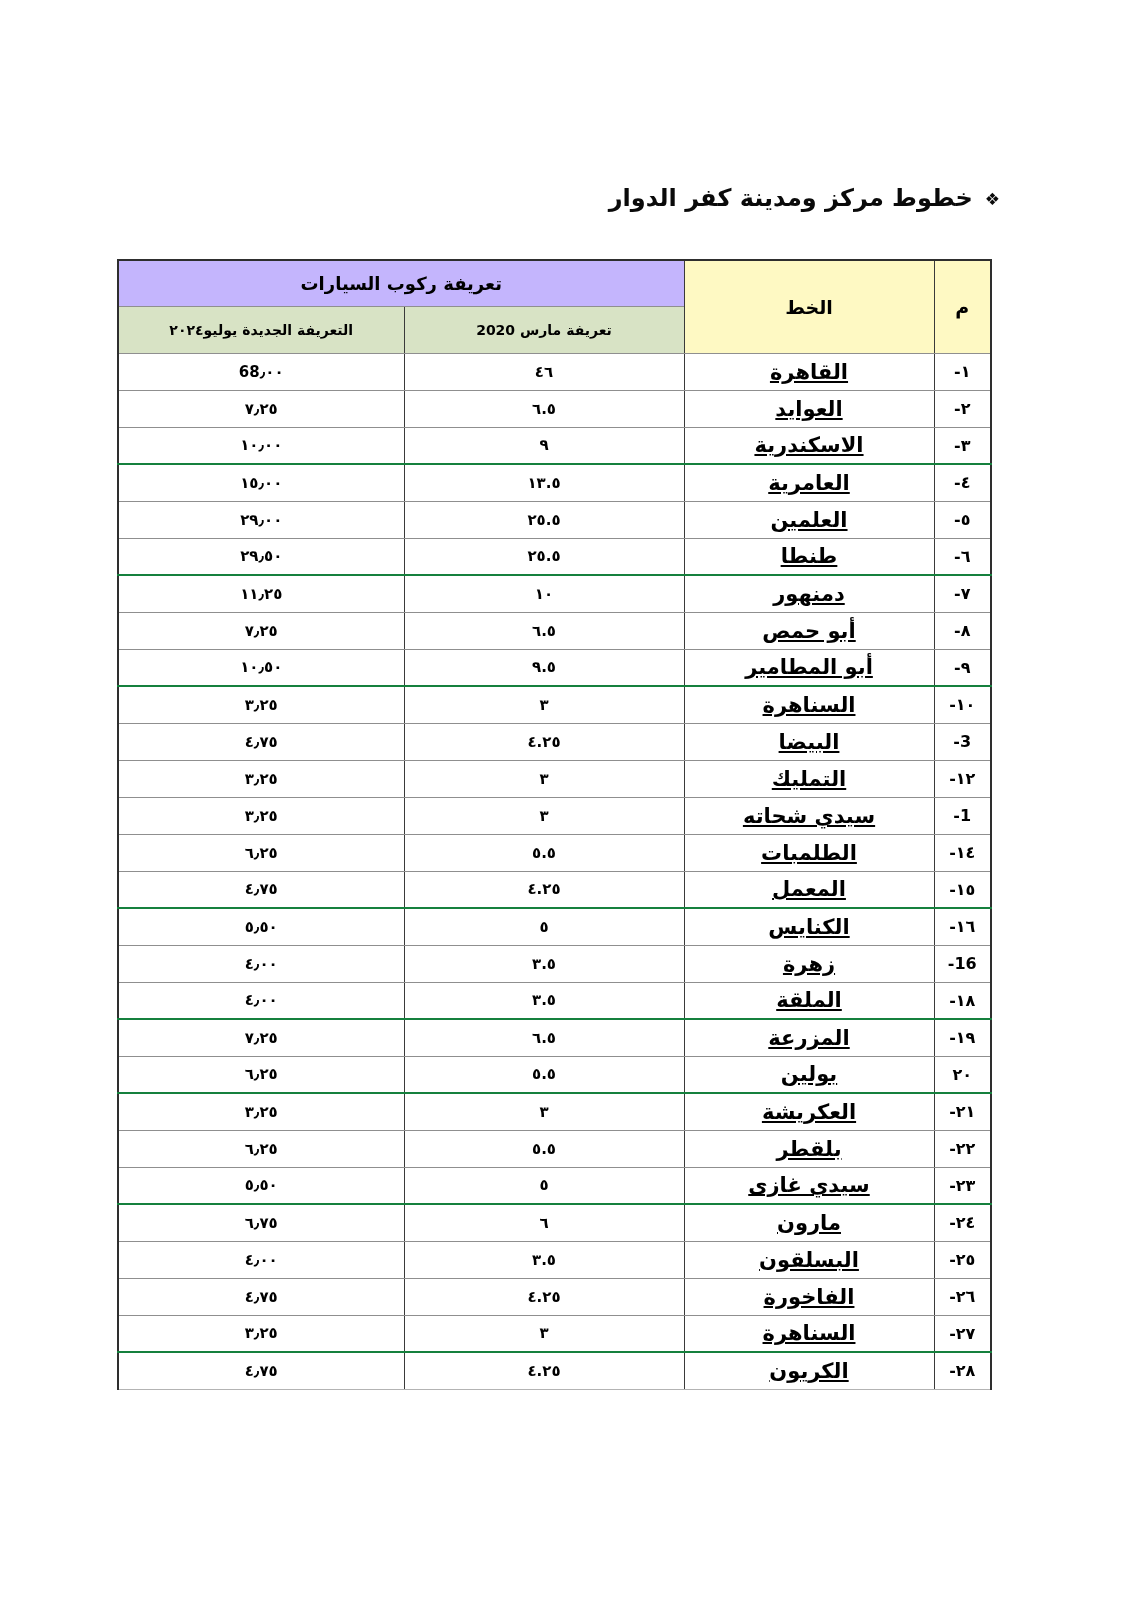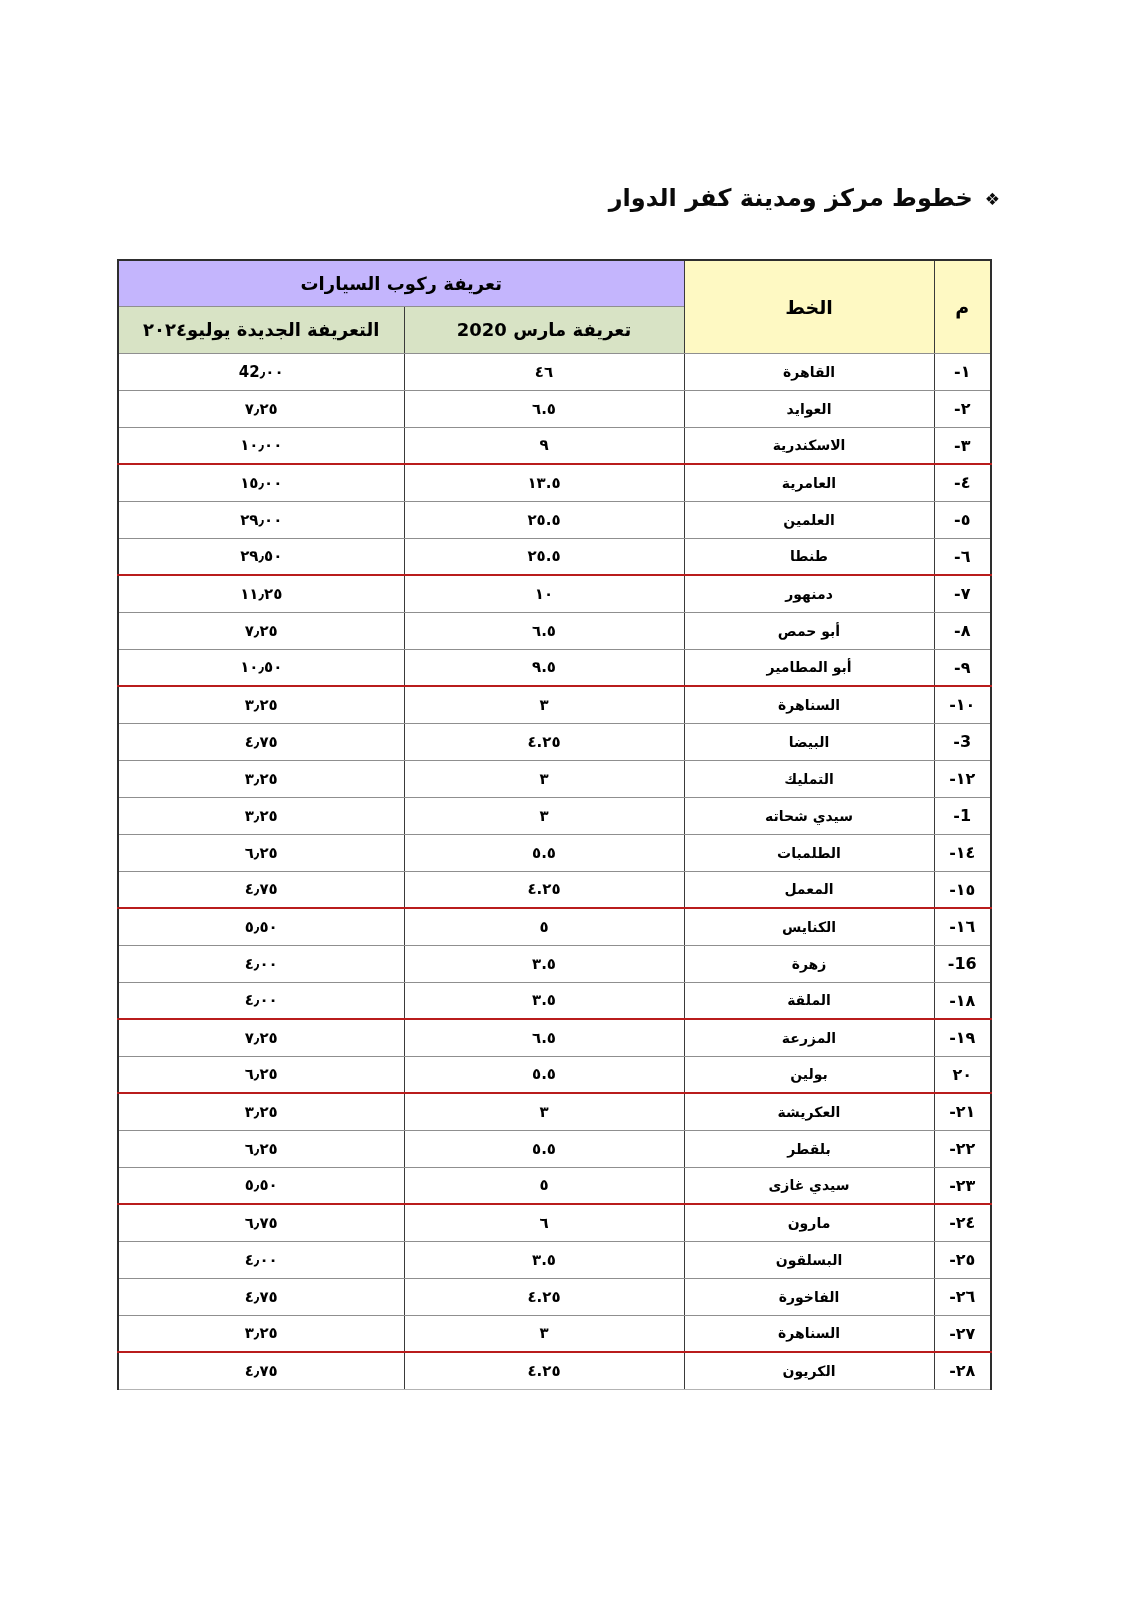--- a/index.html
+++ b/index.html
@@ -44,27 +44,27 @@
     border-left:1px solid #3a3a3a;
     border-right:1px solid #3a3a3a;
     border-top:1px solid #8f8f8f;
     border-bottom:1px solid #8f8f8f;
     overflow:hidden;
     white-space:nowrap;
   }
   tr.hdr-group{height:46px;}
   tr.hdr-sub{height:47px;}
   th.group{font-size:18px;background:#c4b5fd;border-bottom:2px solid #1f1f1f;}
-  th.green{background:#d8e3c5;font-size:18px;border-bottom:2px solid #2e2e2e;}
+  th.green{background:#d8e3c5;font-size:14px;border-bottom:2px solid #2e2e2e;}
   th.serial,th.route{font-size:19px;background:#fef9c3;border-bottom:2px solid #2e2e2e;}
   tbody tr{height:37px;}
-  tbody tr.hb td{border-bottom:2px solid #b91c1c;}
+  tbody tr.hb td{border-bottom:2px solid #15803d;}
   tbody tr:last-child td{border-bottom:1px solid #b3b3b3;}
   td.c-no{font-size:16px;}
-  td.c-line{font-size:14px;}
+  td.c-line{font-size:21px;text-decoration:underline;}
   td.c-march,td.c-new{font-size:15px;letter-spacing:1.5px;}
 </style>
 </head>
 <body>
 
 <div class="doc-title">
   <span class="bullet">❖</span>
   <span>خطوط مركز ومدينة كفر الدوار</span>
 </div>
 
@@ -84,21 +84,21 @@
     <tr class="hdr-sub">
       <th class="green">تعريفة مارس 2020</th>
       <th class="green">التعريفة الجديدة يوليو٢٠٢٤</th>
     </tr>
   </thead>
   <tbody>
       <tr>
         <td class="c-no">١-</td>
         <td class="c-line">القاهرة</td>
         <td class="c-march">٤٦</td>
-        <td class="c-new">42٫٠٠</td>
+        <td class="c-new">68٫٠٠</td>
       </tr>
       <tr>
         <td class="c-no">٢-</td>
         <td class="c-line">العوايد</td>
         <td class="c-march">٦.٥</td>
         <td class="c-new">٧٫٢٥</td>
       </tr>
       <tr class="hb">
         <td class="c-no">٣-</td>
         <td class="c-line">الاسكندرية</td>

